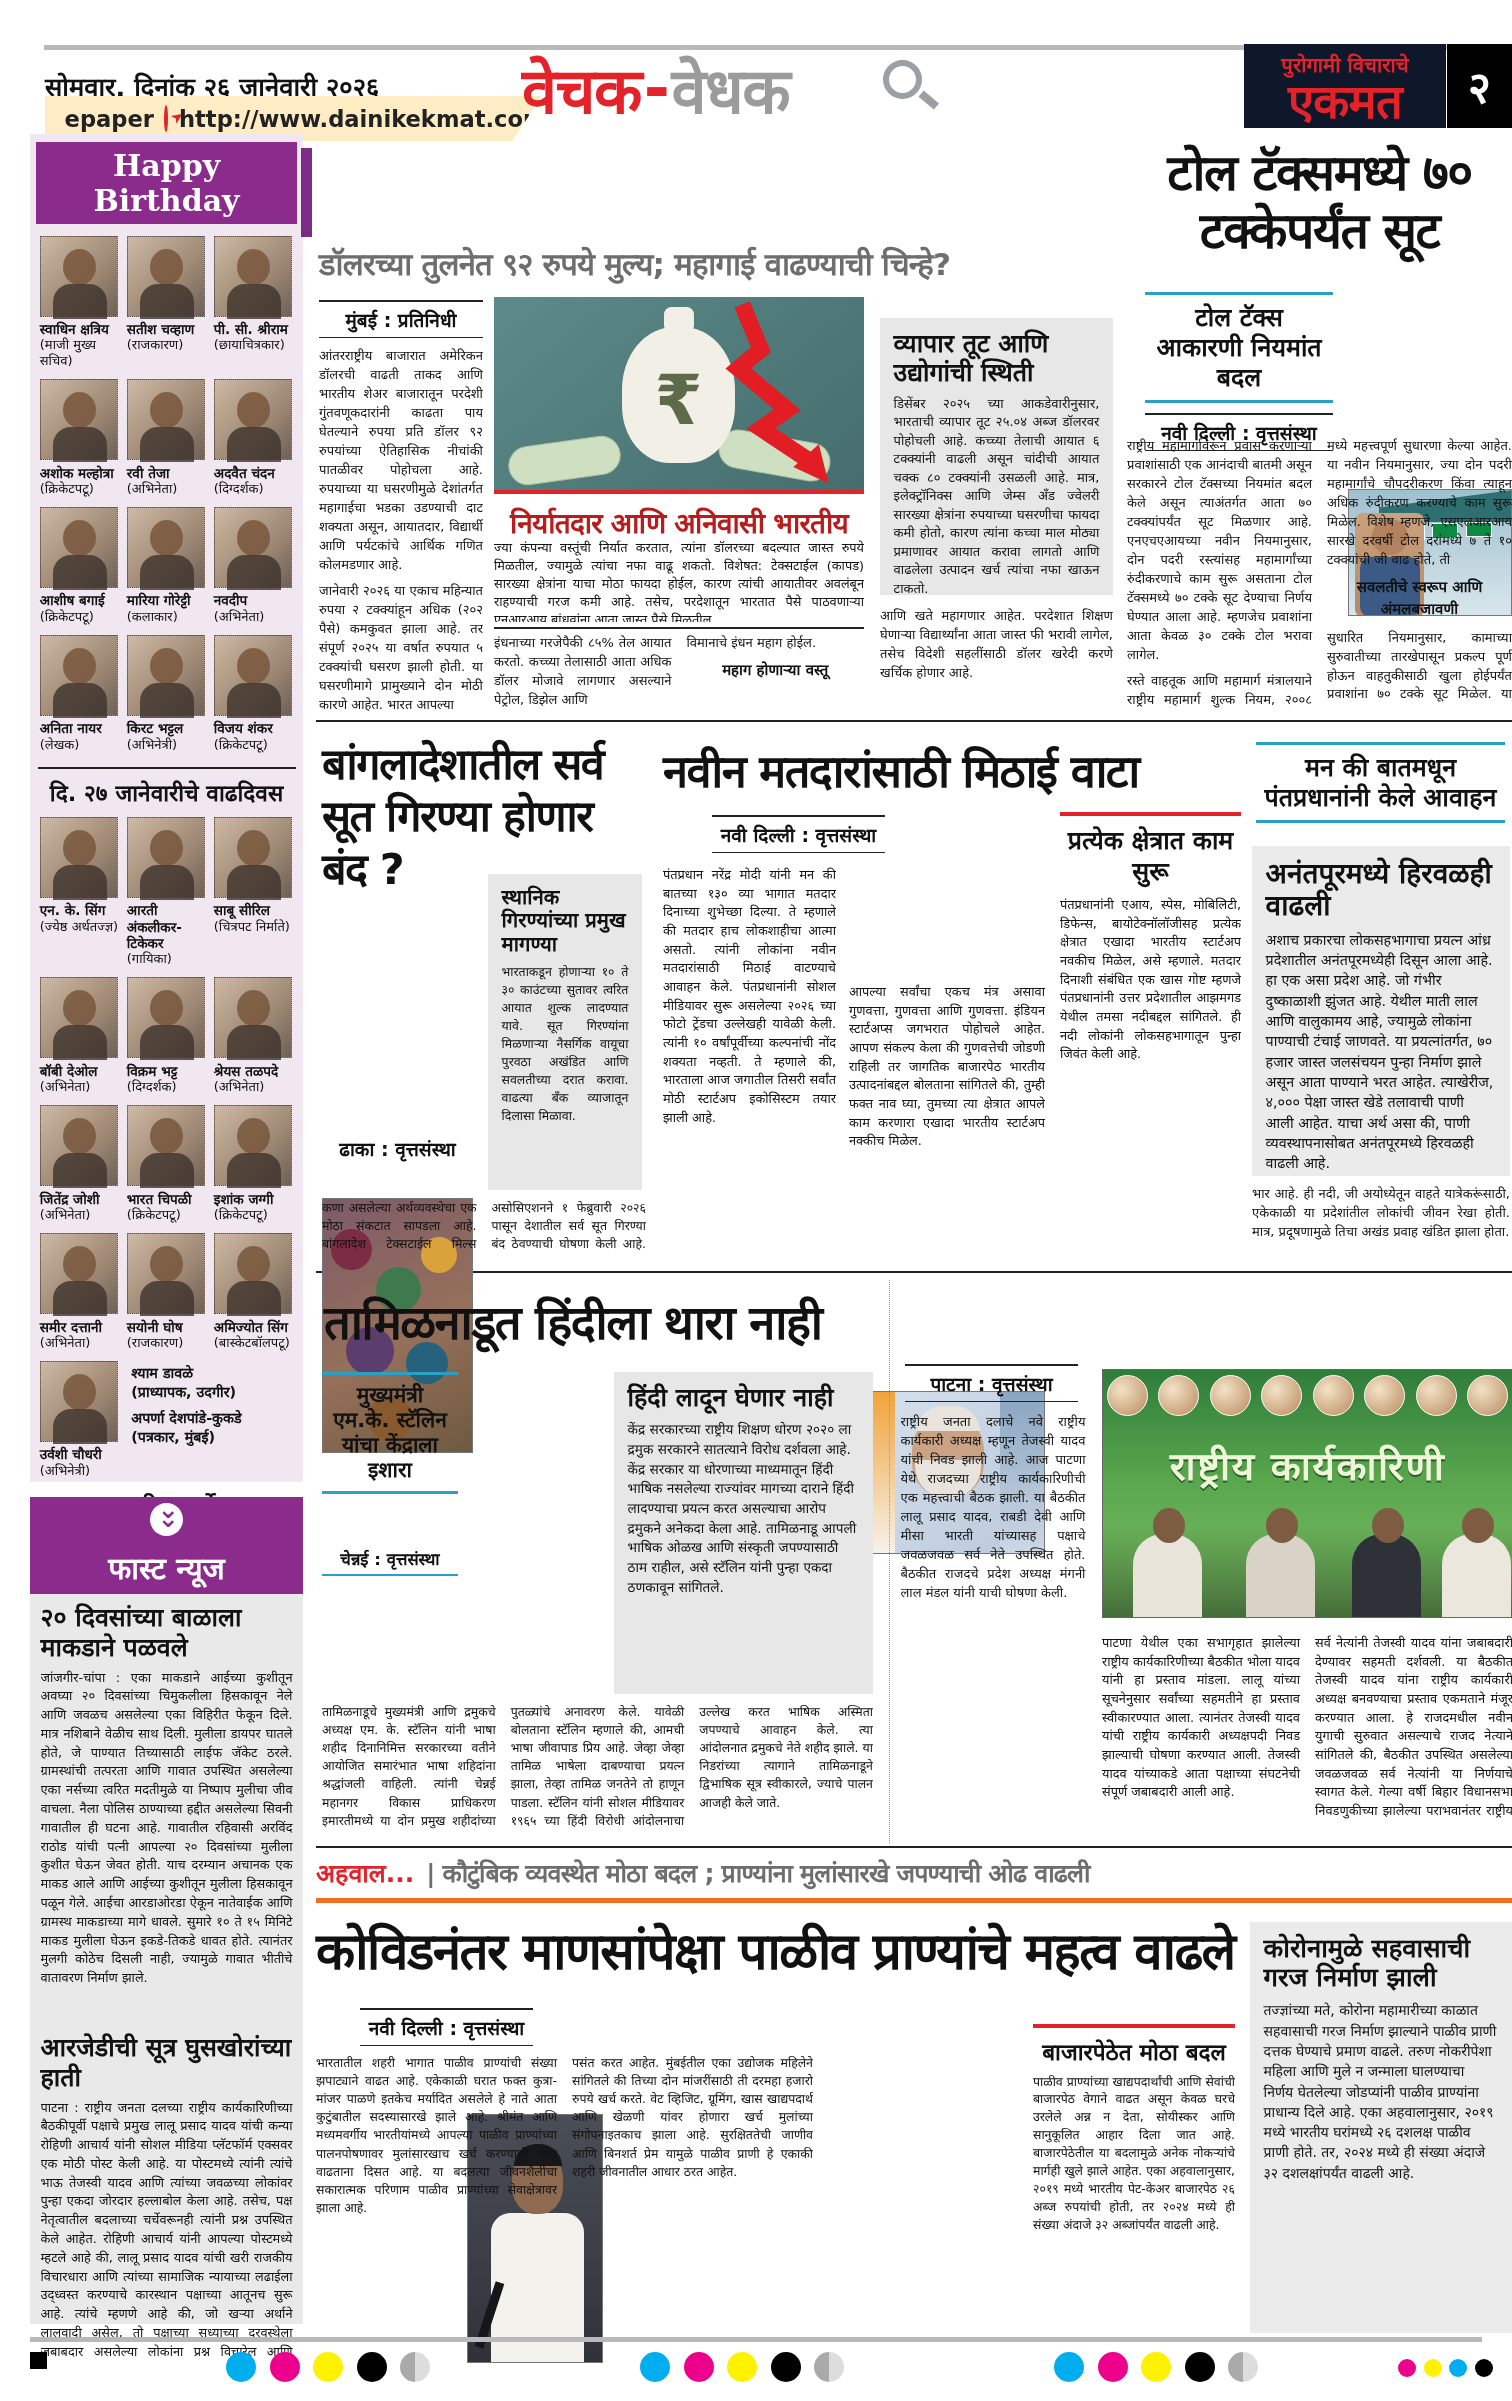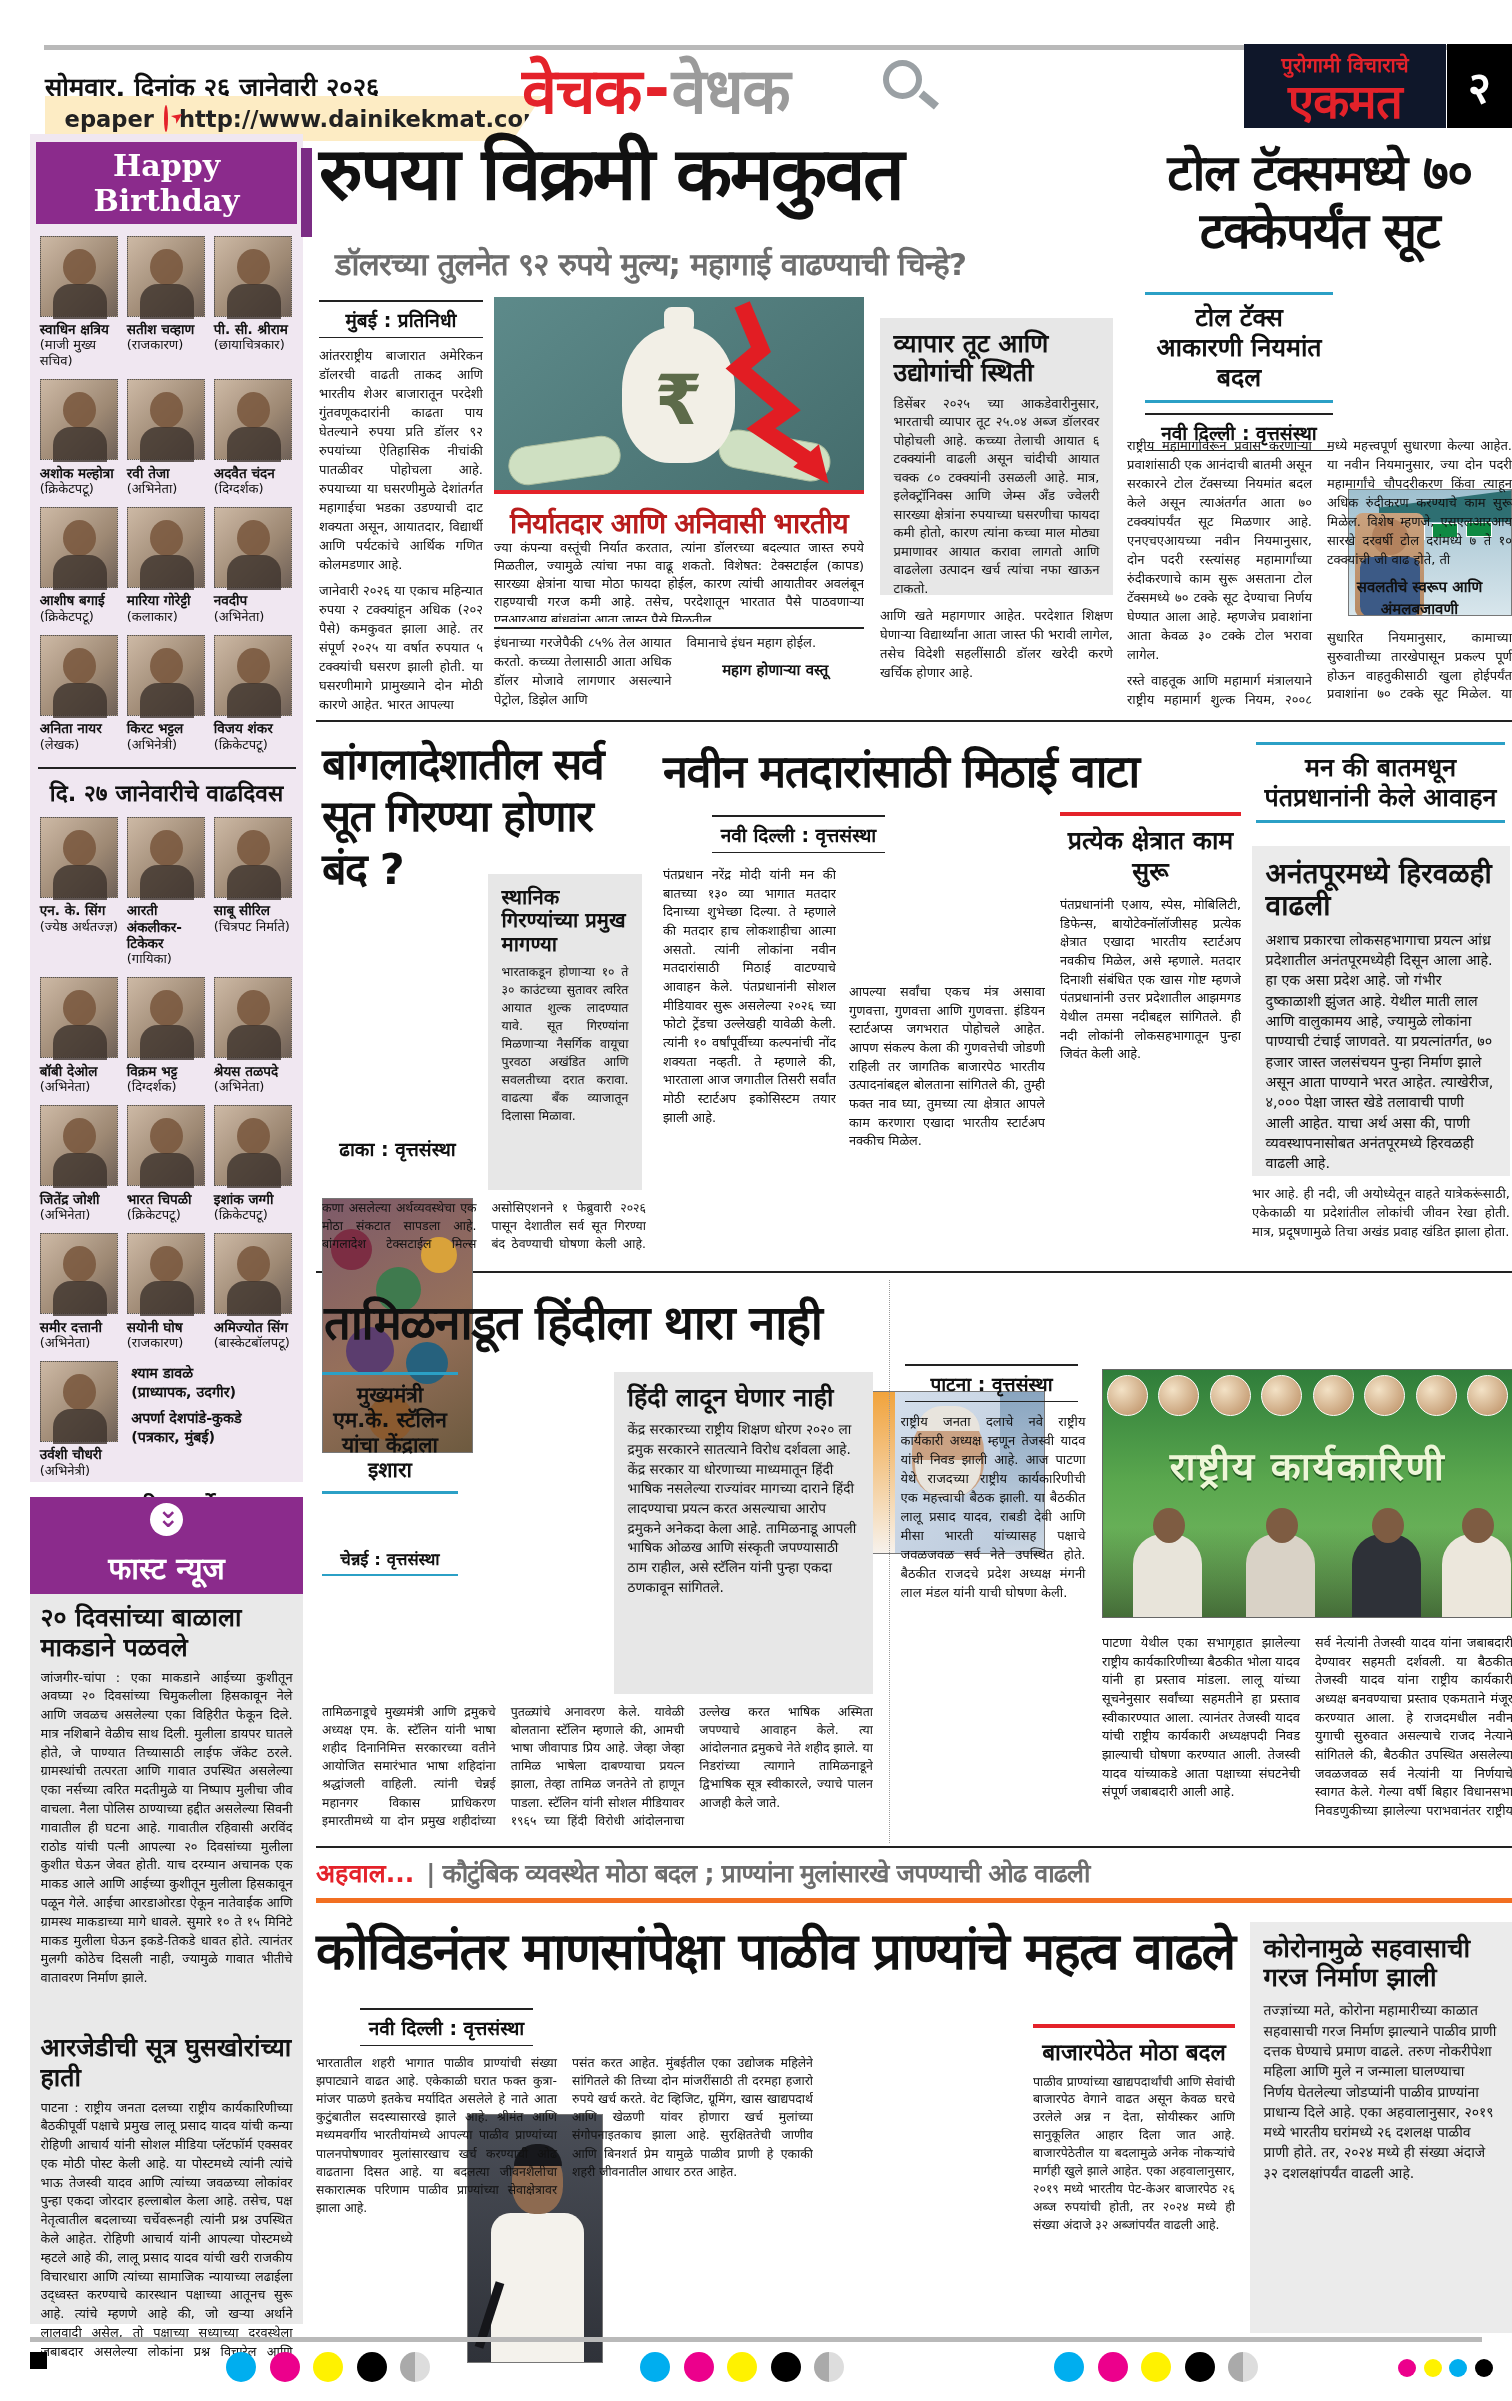--- a/index.html
+++ b/index.html
@@ -37,21 +37,21 @@
   .cols3{column-count:3;column-gap:15px;}
   .graybox{background:#e7e7e7;padding:12px 13.6px;overflow:hidden;}
   .graybox .bx-title{font-weight:800;line-height:1.15;margin-bottom:7.5px;}
   .inline-subhead{font-weight:800;text-align:center;font-size:15px;margin:4.5px 0;}
   .teal-subhead{border-top:3.8px solid #2ba0c6;border-bottom:3.8px solid #2ba0c6;padding:7.5px 3px;text-align:center;font-weight:800;line-height:1.2;}
   .photo{border:0.8px solid #777;overflow:hidden;position:relative;}
 
   
   .rp-purple{left:301px;top:148px;width:10.5px;height:89px;background:#7b2c84;}
   .rp-headline{left:319px;top:134px;width:798px;font-size:73px;font-weight:800;letter-spacing:-2.3px;line-height:1.1;}
-  .rp-subhead{left:319px;top:242px;width:828px;font-size:31px;font-weight:800;color:#6e6e6e;letter-spacing:-0.8px;margin-left:16px;}
+  .rp-subhead{left:319px;top:242px;width:828px;font-size:31px;font-weight:800;color:#6e6e6e;letter-spacing:-0.8px;}
   .rp-col1{left:319px;top:300px;width:164px;height:416px;}
   .rp-img{left:494px;top:297px;width:370px;height:197px;border:none;border-bottom:4.5px solid #e4222a;background:linear-gradient(140deg,#5d8a8a,#456d6d);}
   .bag{position:absolute;left:128px;top:30px;width:113px;height:136px;background:#f2efe6;border-radius:46% 46% 42% 42%;}
   .bag:before{content:"";position:absolute;left:42px;top:-19.6px;width:30px;height:25.6px;background:#f2efe6;border-radius:7.5px;}
   .bag .rupee{position:absolute;left:0;right:0;top:33px;text-align:center;font-size:69px;font-weight:800;color:#5d6b4a;}
   .note{position:absolute;width:113px;height:39px;background:#cfe0c2;border:1.5px solid #aebfa0;border-radius:19.6px;}
   .rp-caption{left:494px;top:503px;width:370px;font-size:28px;font-weight:800;color:#b91c1c;text-align:center;letter-spacing:-0.8px;}
   .rp-capbody{left:494px;top:539px;width:370px;height:83px;font-size:12.8px;line-height:1.4;text-align:justify;overflow:hidden;}
   .rp-caprule{left:494px;top:627px;width:370px;height:1.5px;background:#222;}
   .rp-bottomcols{left:494px;top:634px;width:370px;height:81px;}
@@ -373,21 +373,20 @@
       <div class="fn-head">२० दिवसांच्या बाळाला माकडाने पळवले</div>
       <div class="fn-body fn-body1">जांजगीर-चांपा : एका माकडाने आईच्या कुशीतून अवघ्या २० दिवसांच्या चिमुकलीला हिसकावून नेले आणि जवळच असलेल्या एका विहिरीत फेकून दिले. मात्र नशिबाने वेळीच साथ दिली. मुलीला डायपर घातले होते, जे पाण्यात तिच्यासाठी लाईफ जॅकेट ठरले. ग्रामस्थांची तत्परता आणि गावात उपस्थित असलेल्या एका नर्सच्या त्वरित मदतीमुळे या निष्पाप मुलीचा जीव वाचला. नैला पोलिस ठाण्याच्या हद्दीत असलेल्या सिवनी गावातील ही घटना आहे. गावातील रहिवासी अरविंद राठोड यांची पत्नी आपल्या २० दिवसांच्या मुलीला कुशीत घेऊन जेवत होती. याच दरम्यान अचानक एक माकड आले आणि आईच्या कुशीतून मुलीला हिसकावून पळून गेले. आईचा आरडाओरडा ऐकून नातेवाईक आणि ग्रामस्थ माकडाच्या मागे धावले. सुमारे १० ते १५ मिनिटे माकड मुलीला घेऊन इकडे-तिकडे धावत होते. त्यानंतर मुलगी कोठेच दिसली नाही, ज्यामुळे गावात भीतीचे वातावरण निर्माण झाले.</div>
     </div>
     <div class="fn-story">
       <div class="fn-head">आरजेडीची सूत्र घुसखोरांच्या हाती</div>
       <div class="fn-body fn-body2">पाटना : राष्ट्रीय जनता दलच्या राष्ट्रीय कार्यकारिणीच्या बैठकीपूर्वी पक्षाचे प्रमुख लालू प्रसाद यादव यांची कन्या रोहिणी आचार्य यांनी सोशल मीडिया प्लॅटफॉर्म एक्सवर एक मोठी पोस्ट केली आहे. या पोस्टमध्ये त्यांनी त्यांचे भाऊ तेजस्वी यादव आणि त्यांच्या जवळच्या लोकांवर पुन्हा एकदा जोरदार हल्लाबोल केला आहे. तसेच, पक्ष नेतृत्वातील बदलाच्या चर्चेवरूनही त्यांनी प्रश्न उपस्थित केले आहेत. रोहिणी आचार्य यांनी आपल्या पोस्टमध्ये म्हटले आहे की, लालू प्रसाद यादव यांची खरी राजकीय विचारधारा आणि त्यांच्या सामाजिक न्यायाच्या लढाईला उद्ध्वस्त करण्याचे कारस्थान पक्षाच्या आतूनच सुरू आहे. त्यांचे म्हणणे आहे की, जो खऱ्या अर्थाने लालूवादी असेल, तो पक्षाच्या सध्याच्या दुरवस्थेला जबाबदार असलेल्या लोकांना प्रश्न विचारेल आणि लालूवाद कमकुवत करणाऱ्यांच्या संशयास्पद भूमिकेविरुद्ध आवाज उठवेल.</div>
     </div>
   </div>
 
   <div class="abs rp-purple"></div>
-  <div class="abs rp-headline">रुपया विक्रमी कमकुवत</div>
   <div class="abs rp-subhead">डॉलरच्या तुलनेत ९२ रुपये मुल्य; महागाई वाढण्याची चिन्हे?</div>
   <div class="abs rp-col1">
     <div class="dateline">मुंबई : प्रतिनिधी</div>
     <div class="bodytxt" style="margin-top:9px;height:370px;">
       <p>आंतरराष्ट्रीय बाजारात अमेरिकन डॉलरची वाढती ताकद आणि भारतीय शेअर बाजारातून परदेशी गुंतवणूकदारांनी काढता पाय घेतल्याने रुपया प्रति डॉलर ९२ रुपयांच्या ऐतिहासिक नीचांकी पातळीवर पोहोचला आहे. रुपयाच्या या घसरणीमुळे देशांतर्गत महागाईचा भडका उडण्याची दाट शक्यता असून, आयातदार, विद्यार्थी आणि पर्यटकांचे आर्थिक गणित कोलमडणार आहे.</p>
       <p>जानेवारी २०२६ या एकाच महिन्यात रुपया २ टक्क्यांहून अधिक (२०२ पैसे) कमकुवत झाला आहे. तर संपूर्ण २०२५ या वर्षात रुपयात ५ टक्क्यांची घसरण झाली होती. या घसरणीमागे प्रामुख्याने दोन मोठी कारणे आहेत. भारत आपल्या</p>
     </div>
   </div>
   <div class="abs rp-img photo">
     <i class="note" style="left:13.6px;bottom:10.5px;transform:rotate(-8deg);"></i>

